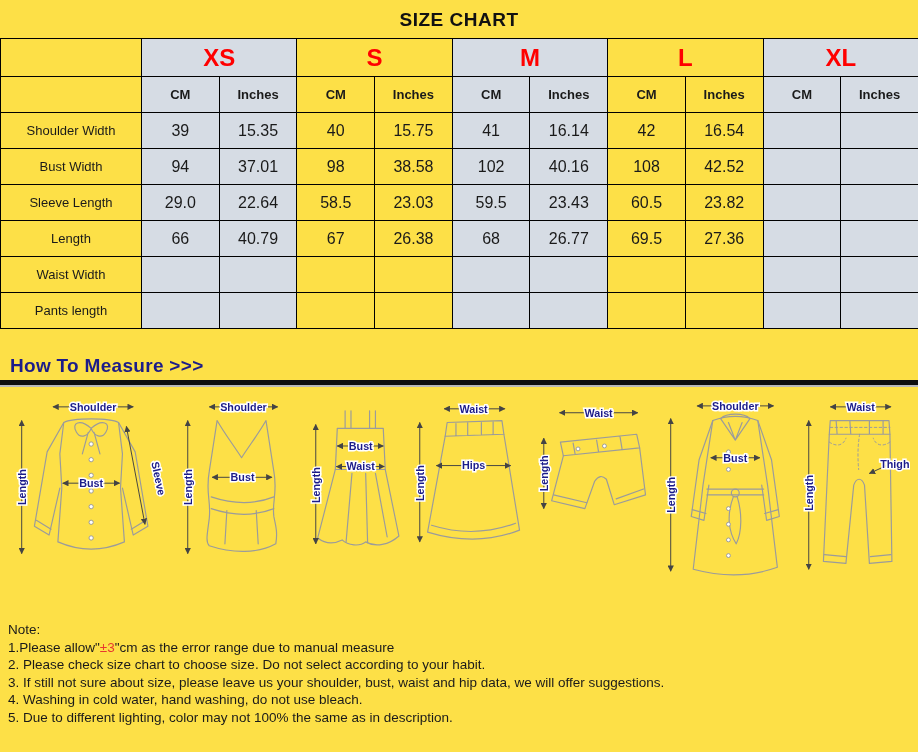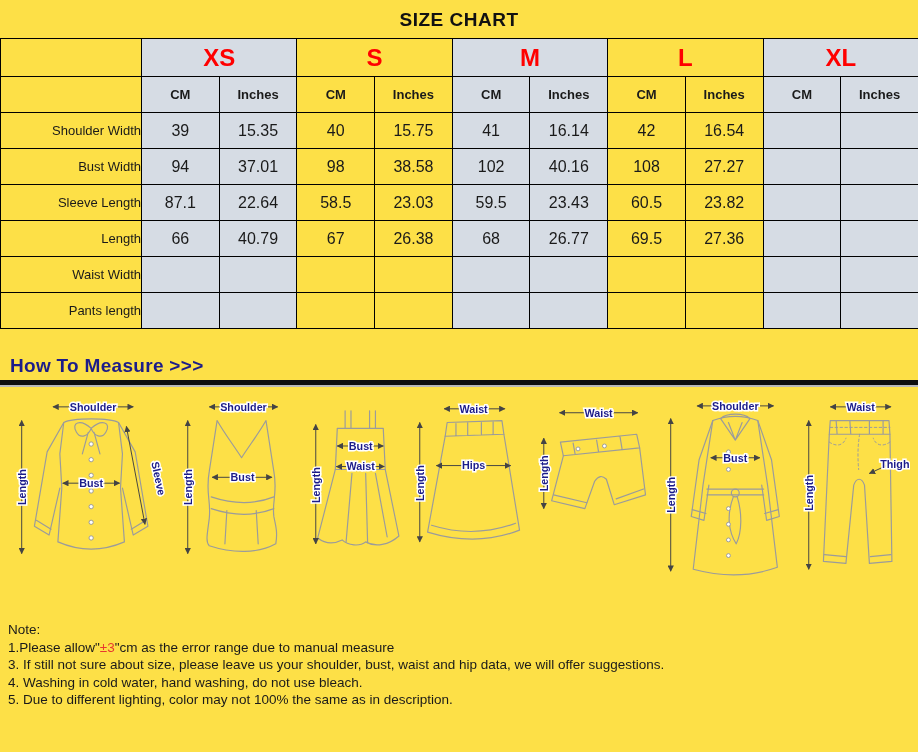--- a/index.html
+++ b/index.html
@@ -9,21 +9,21 @@
          padding:9px 0 7px 0;color:#111;}
   table{border-collapse:collapse;table-layout:fixed;width:918px;}
   col.c-label{width:141px;}
   col.c-val{width:77.7px;}
   col.shade{background:#d6dce4;}
   th,td{border:1px solid #000;text-align:center;vertical-align:middle;
         padding:0;overflow:hidden;white-space:nowrap;}
   .row-sizes th{height:37px;font-size:24px;font-weight:bold;color:#ff0000;}
   .row-units th{height:35px;font-size:13px;font-weight:bold;color:#1a1a1a;}
   tbody td{height:35px;font-size:16px;font-weight:normal;}
-  tbody td.rlabel{font-size:13px;text-align:right;}
+  tbody td.rlabel{font-size:13px;}
   .measure-heading{margin:26px 8px 3px 10px;color:#1c1c8a;font-size:19px;
                    font-weight:bold;letter-spacing:.3px;}
   .rule{height:5px;background:#0e0e0e;border-bottom:2px solid #b8b8b8;}
   .figures{display:flex;justify-content:flex-start;align-items:flex-start;
            padding:6px 8px 0 8px;height:200px;}
   .figures svg{display:block;}
   .garment{stroke:#9b9b9b;fill:none;stroke-width:1.2;stroke-linejoin:round;stroke-linecap:round;}
   .garment.dash{stroke-dasharray:2.5 2.5;stroke-width:1;}
   .meas{stroke:#444;stroke-width:1;fill:none;}
   .mlabel{font-family:"Liberation Sans",sans-serif;font-size:11px;font-weight:bold;
@@ -92,27 +92,27 @@
       </tr>
       <tr>
         <td class="rlabel">Bust Width</td>
         <td>94</td>
         <td>37.01</td>
         <td>98</td>
         <td>38.58</td>
         <td>102</td>
         <td>40.16</td>
         <td>108</td>
-        <td>27.27</td>
+        <td>42.52</td>
         <td></td>
         <td></td>
       </tr>
       <tr>
         <td class="rlabel">Sleeve Length</td>
-        <td>87.1</td>
+        <td>29.0</td>
         <td>22.64</td>
         <td>58.5</td>
         <td>23.03</td>
         <td>59.5</td>
         <td>23.43</td>
         <td>60.5</td>
         <td>23.82</td>
         <td></td>
         <td></td>
       </tr>
@@ -278,18 +278,19 @@
       <line class="meas" x1="96" y1="70" x2="74" y2="80" marker-end="url(#ah)"></line>
       <text class="mlabel" x="115" y="74" text-anchor="end">Thigh</text>
       <line class="meas" x1="12" y1="26" x2="12" y2="178" marker-start="url(#ah)" marker-end="url(#ah)"></line>
       <text class="mlabel" x="12" y="104" text-anchor="middle" transform="rotate(-90 12 100)">Length</text>
     </svg>
   </div>
 
   <div class="notes">
     <div>Note:</div>
     <div><span>1.Please allow"</span><span class="red">±3</span><span>"cm as the error range due to manual measure</span></div>
+    <div>2. Please check size chart to choose size. Do not select according to your habit.</div>
     <div>3. If still not sure about size, please leave us your shoulder, bust, waist and hip data, we will offer suggestions.</div>
     <div>4. Washing in cold water, hand washing, do not use bleach.</div>
     <div>5. Due to different lighting, color may not 100% the same as in description.</div>
   </div>
 
 </div>
 
 </body></html>

